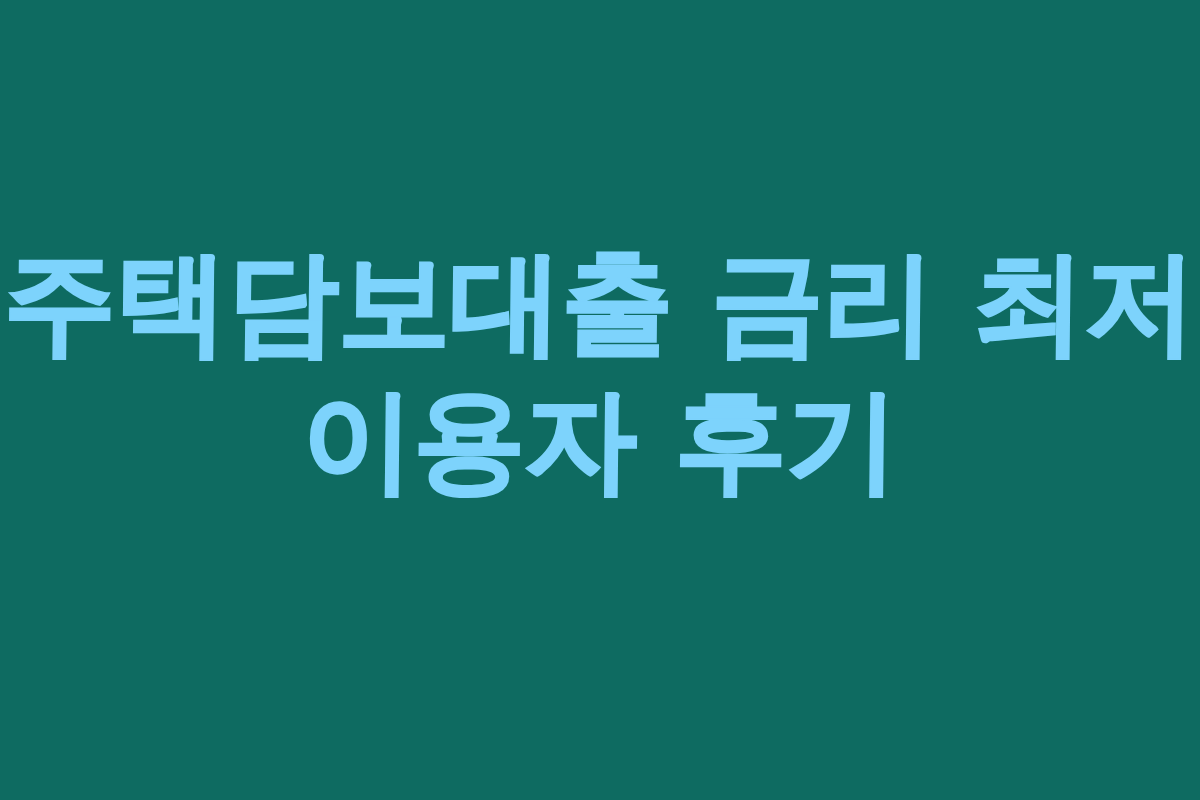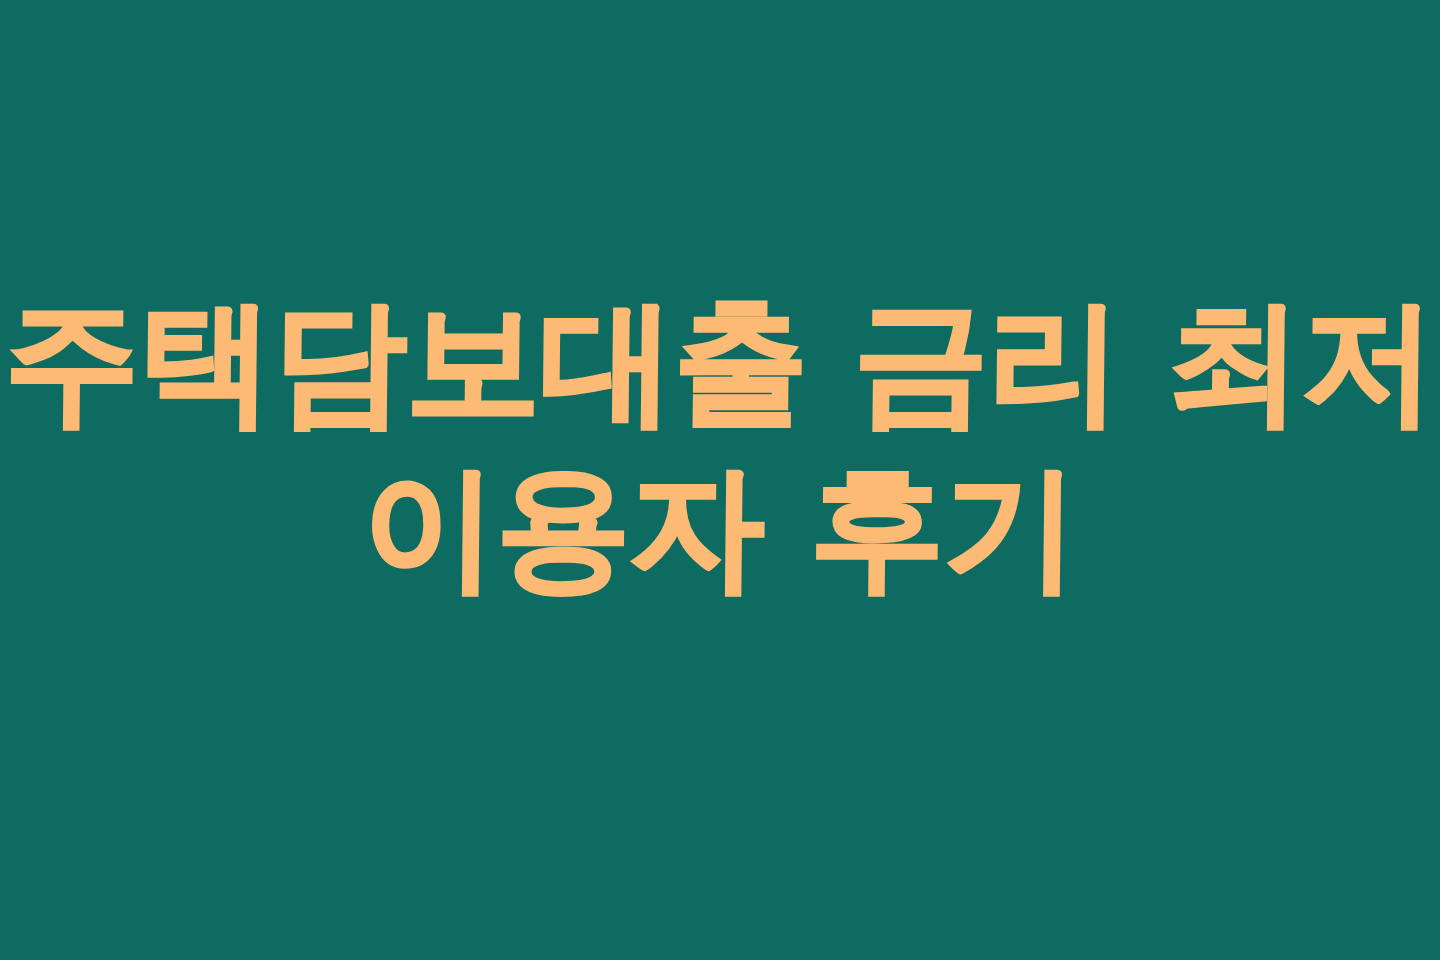--- a/index.html
+++ b/index.html
@@ -59,21 +59,21 @@
     font-size: 112px;
   }
 
   #headline-line-2 {
     font-size: 112px;
   }
 </style>
 </head>
 <body>
 
-<div id="thumbnail-card" style="background-color: rgb(14, 107, 97); color: #fdba74;">
+<div id="thumbnail-card" style="background-color: rgb(14, 107, 97); color: #7dd3fc;">
 
   <div id="headline-block">
 
     <span id="headline-line-1" class="headline-line">주택담보대출 금리 최저</span>
 
     <span id="headline-line-2" class="headline-line">이용자 후기</span>
 
   </div>
 
 </div>

